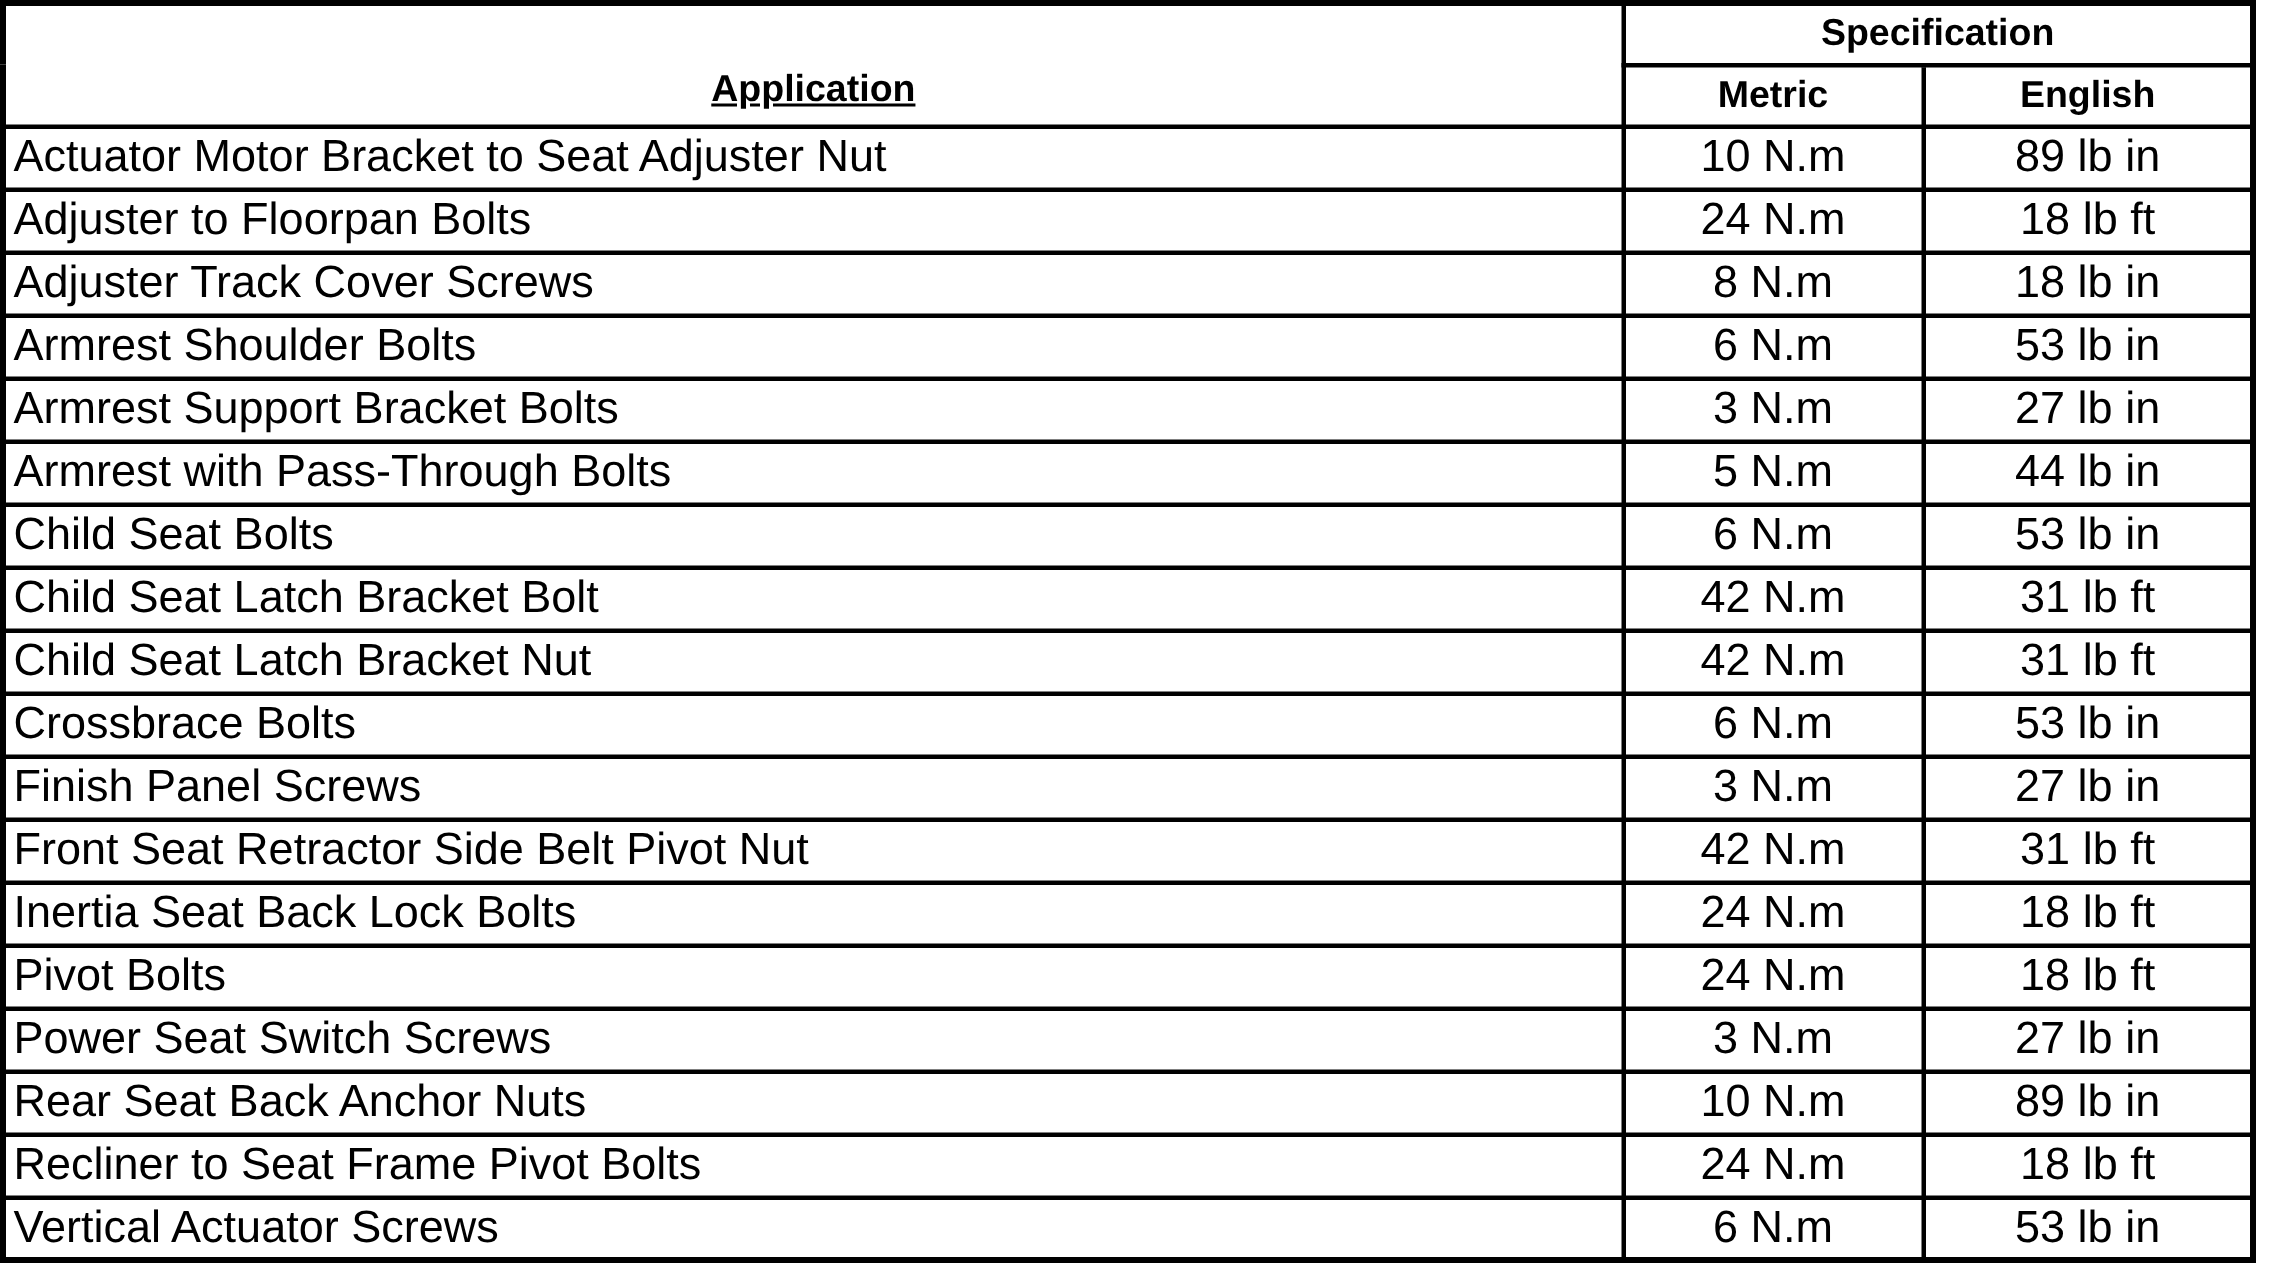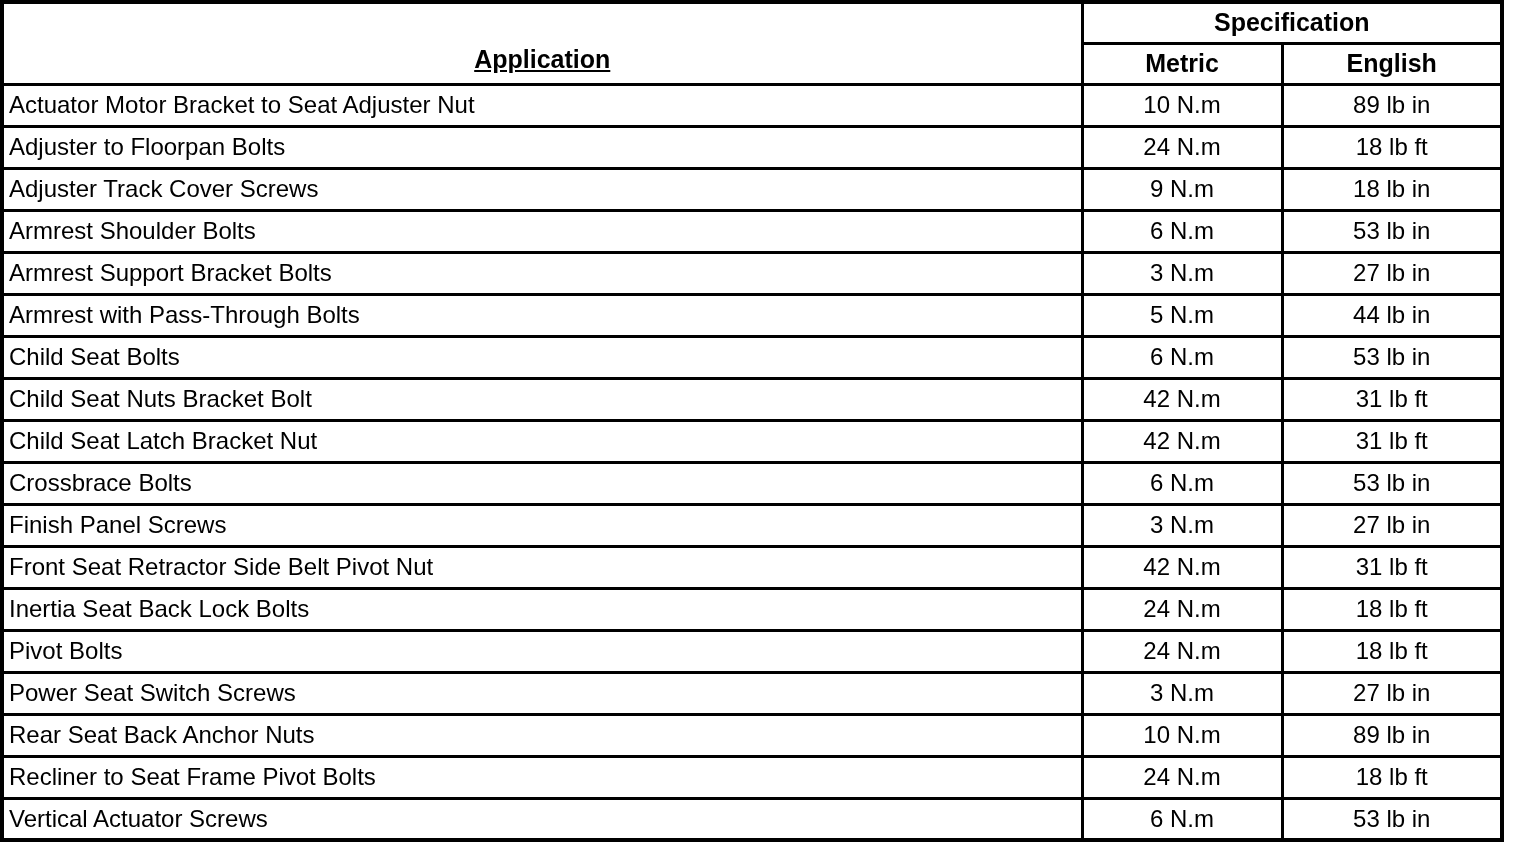--- a/index.html
+++ b/index.html
@@ -46,21 +46,21 @@
   th.app-header {
     vertical-align: bottom;
     padding-bottom: 9px;
     border-bottom-width: 4px;
     text-decoration: underline;
   }
   th.metric-header, th.english-header {
     border-bottom-width: 4px;
   }
   td {
-    font-size: 24px;
+    font-size: 30px;
     font-weight: normal;
     vertical-align: middle;
     background: #ffffff;
   }
   td.app-cell {
     text-align: left;
     padding-left: 5px;
   }
   td.metric-cell,
   td.english-cell {
@@ -94,21 +94,21 @@
   </tr>
 
   <tr>
     <td class="app-cell">Adjuster to Floorpan Bolts</td>
     <td class="metric-cell">24 N.m</td>
     <td class="english-cell">18 lb ft</td>
   </tr>
 
   <tr>
     <td class="app-cell">Adjuster Track Cover Screws</td>
-    <td class="metric-cell">9 N.m</td>
+    <td class="metric-cell">8 N.m</td>
     <td class="english-cell">18 lb in</td>
   </tr>
 
   <tr>
     <td class="app-cell">Armrest Shoulder Bolts</td>
     <td class="metric-cell">6 N.m</td>
     <td class="english-cell">53 lb in</td>
   </tr>
 
   <tr>
@@ -123,21 +123,21 @@
     <td class="english-cell">44 lb in</td>
   </tr>
 
   <tr>
     <td class="app-cell">Child Seat Bolts</td>
     <td class="metric-cell">6 N.m</td>
     <td class="english-cell">53 lb in</td>
   </tr>
 
   <tr>
-    <td class="app-cell">Child Seat Nuts Bracket Bolt</td>
+    <td class="app-cell">Child Seat Latch Bracket Bolt</td>
     <td class="metric-cell">42 N.m</td>
     <td class="english-cell">31 lb ft</td>
   </tr>
 
   <tr>
     <td class="app-cell">Child Seat Latch Bracket Nut</td>
     <td class="metric-cell">42 N.m</td>
     <td class="english-cell">31 lb ft</td>
   </tr>
 

